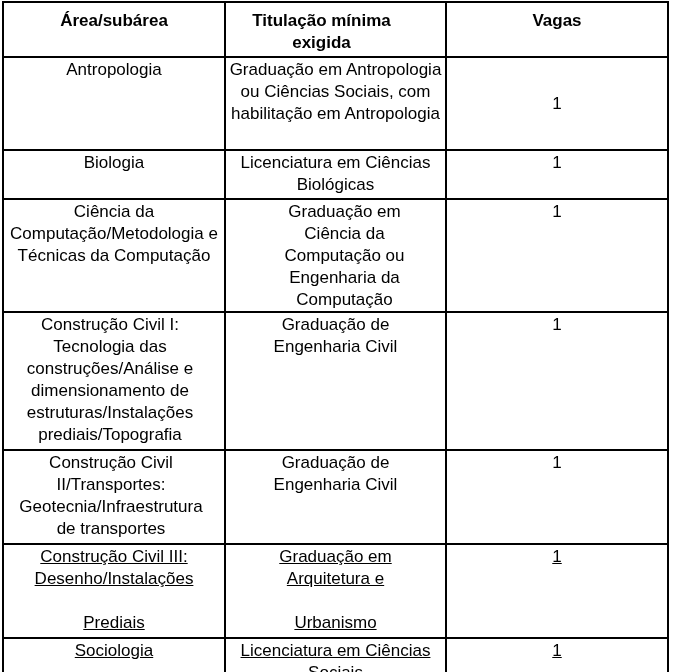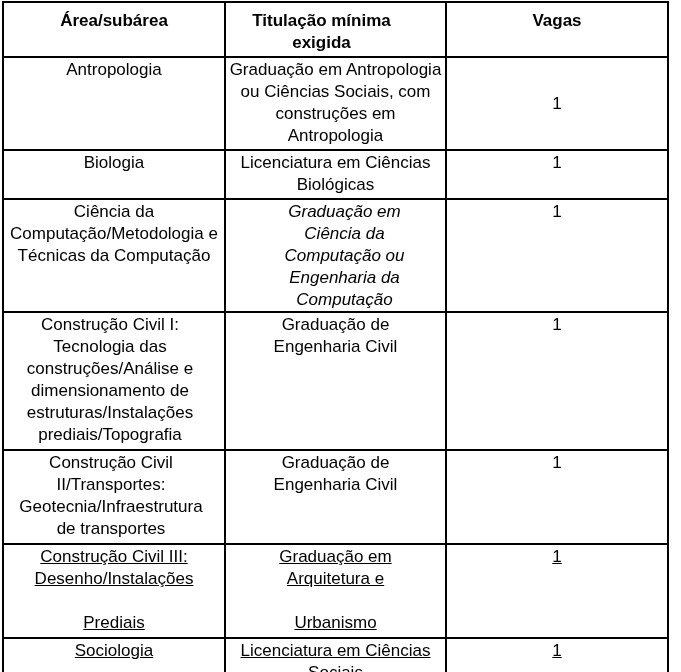--- a/index.html
+++ b/index.html
@@ -39,33 +39,33 @@
   </colgroup>
   <tbody>
       <tr style="height:55px;">
     <th>Área/subárea</th>
     <th style="padding-right:30px;">Titulação mínima exigida</th>
     <th>Vagas</th>
   </tr>
 
   <tr style="height:93px;border-radius:18px;">
     <td>Antropologia</td>
-    <td>Graduação em Antropologia ou Ciências Sociais, com construções em Antropologia</td>
+    <td>Graduação em Antropologia ou Ciências Sociais, com habilitação em Antropologia</td>
     <td class="v-mid">1</td>
   </tr>
 
   <tr style="height:49px;">
     <td>Biologia</td>
     <td>Licenciatura em Ciências Biológicas</td>
     <td>1</td>
   </tr>
 
   <tr style="height:94px;margin-left:11px;">
     <td>Ciência da Computação/Metodologia e Técnicas da Computação</td>
-    <td style="padding-left:32px;padding-right:14px;font-style:italic;">Graduação em Ciência da Computação ou Engenharia da Computação</td>
+    <td style="padding-left:32px;padding-right:14px;">Graduação em Ciência da Computação ou Engenharia da Computação</td>
     <td>1</td>
   </tr>
 
   <tr style="height:138px;">
     <td style="padding-left:0;padding-right:8px;">Construção Civil I: Tecnologia das construções/Análise e dimensionamento de estruturas/Instalações prediais/Topografia</td>
     <td style="padding-left:30px;padding-right:30px;">Graduação de Engenharia Civil</td>
     <td>1</td>
   </tr>
 
   <tr style="height:94px;">

